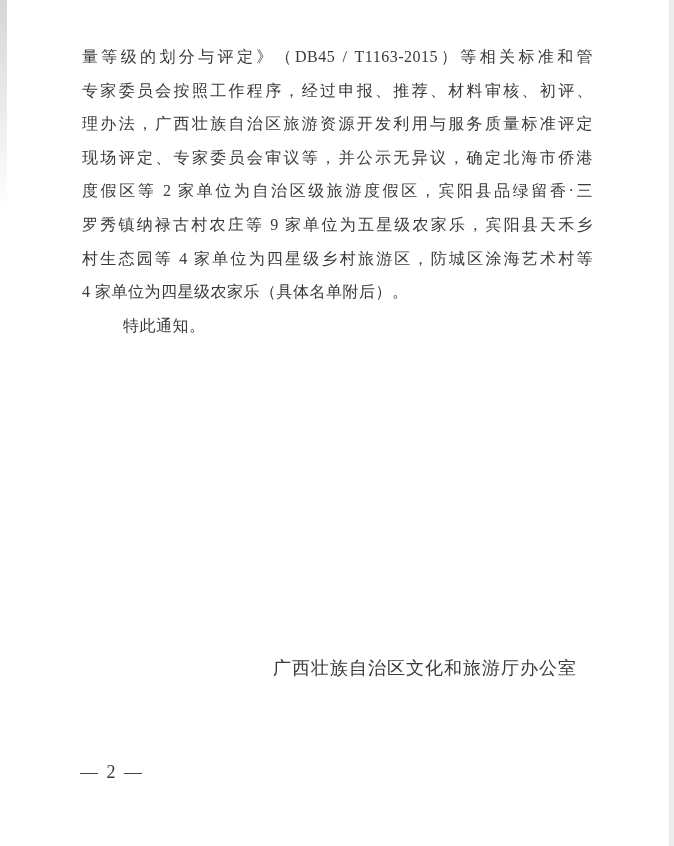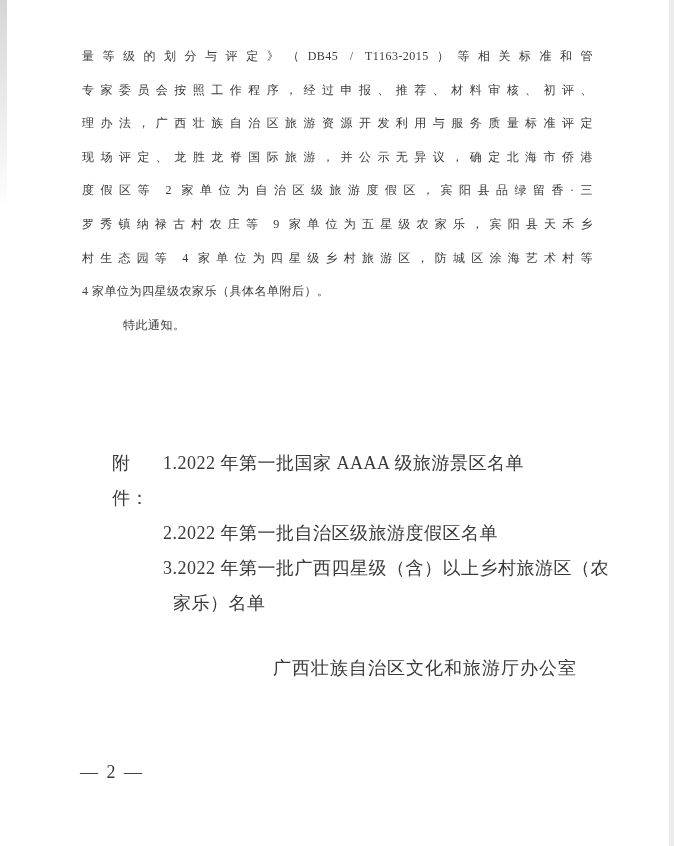--- a/index.html
+++ b/index.html
@@ -28,21 +28,21 @@
     right: 0; top: 0;
     width: 5px; height: 100%;
     background: #ececec;
   }
   
   .body-block {
     position: absolute;
     left: 82px;
     top: 40px;
     width: 511px;
-    font-size: 12px;
+    font-size: 16px;
     line-height: 33.6px;
     letter-spacing: 0.5px;
   }
   .line {
     white-space: pre-wrap;
   }
   .line.just {
     text-align: justify;
     text-align-last: justify;
     text-justify: inter-character;
@@ -88,37 +88,28 @@
 
 <div class="page">
 
   <div class="edge-left"></div>
   <div class="edge-right"></div>
 
   <div class="body-block">
     <div class="line just">量等级的划分与评定》（DB45 / T1163-2015）等相关标准和管</div>
     <div class="line just">专家委员会按照工作程序，经过申报、推荐、材料审核、初评、</div>
     <div class="line just">理办法，广西壮族自治区旅游资源开发利用与服务质量标准评定</div>
-    <div class="line just">现场评定、龙胜龙脊国际旅游，并公示无异议，确定北海市侨港</div>
+    <div class="line just">现场评定、专家委员会审议等，并公示无异议，确定北海市侨港</div>
     <div class="line just">度假区等 2 家单位为自治区级旅游度假区，宾阳县品绿留香·三</div>
     <div class="line just">罗秀镇纳禄古村农庄等 9 家单位为五星级农家乐，宾阳县天禾乡</div>
     <div class="line just">村生态园等 4 家单位为四星级乡村旅游区，防城区涂海艺术村等</div>
     <div class="line">4 家单位为四星级农家乐（具体名单附后）。</div>
     <div class="line closing">特此通知。</div>
   </div>
 
-  <div class="attachment">
-    <div class="att-row">
-      <span class="att-label">附件：</span>
-      <span class="att-item">1.2022 年第一批国家 AAAA 级旅游景区名单</span>
-    </div>
-    <div class="att-cont">2.2022 年第一批自治区级旅游度假区名单</div>
-    <div class="att-cont">3.2022 年第一批广西四星级（含）以上乡村旅游区（农</div>
-    <div class="att-cont wrap2">家乐）名单</div>
-  </div>
 
   <div class="signature">
     <div>广西壮族自治区文化和旅游厅办公室</div>
   </div>
 
   <div class="footer">— 2 —</div>
 
 </div>
 
 </body></html>

